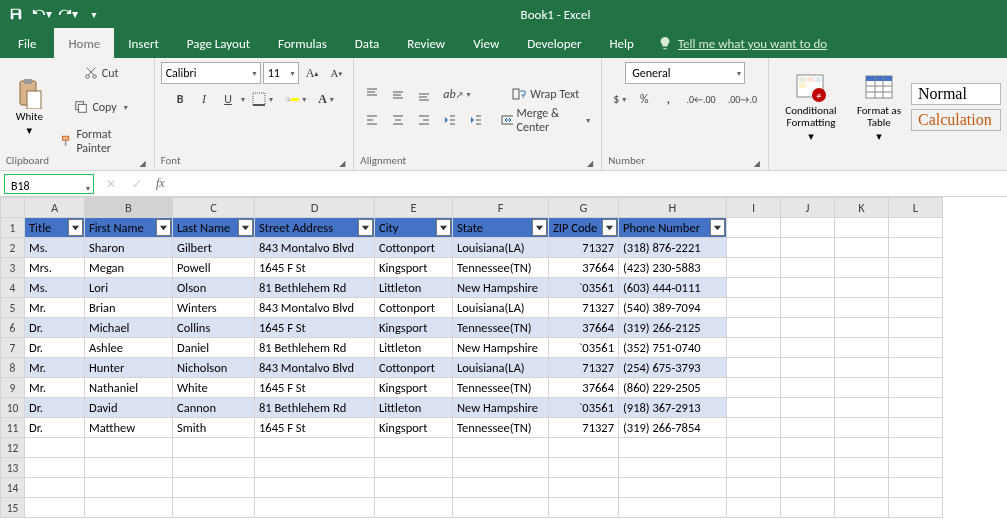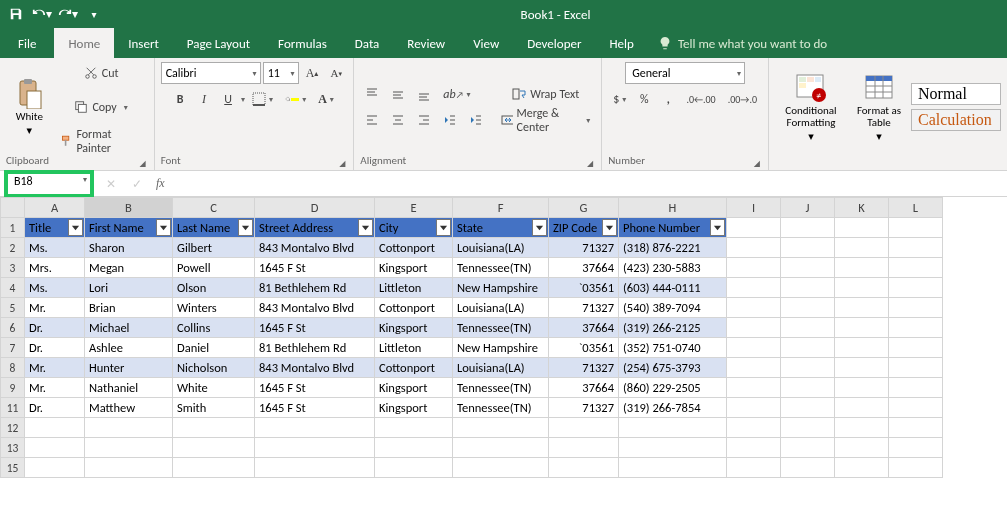--- a/index.html
+++ b/index.html
@@ -9,21 +9,21 @@
     .title-bar { background: #217346; height: 28px; display: flex; align-items: center; padding: 0 4px; color: #fff; }
     .qa-btn { width: 24px; height: 24px; display: inline-flex; align-items: center; justify-content: center; margin-right: 2px; cursor: pointer; }
     .qa-btn svg { fill: #fff; }
     .title-center { flex: 1; text-align: center; font-size: 13px; }
 
     
     .tabs { background: #217346; height: 30px; display: flex; align-items: stretch; color: #fff; }
     .tab { padding: 0 14px; display: flex; align-items: center; font-size: 13px; cursor: pointer; }
     .tab.file { background: #217346; padding: 0 18px; }
     .tab.active { background: #f3f2f1; color: #737373; }
-    .tell-me { display: flex; align-items: center; gap: 6px; padding: 0 10px; color: #d9ead3; font-size: 13px; }
+    .tell-me { display: flex; align-items: center; gap: 6px; padding: 0 10px; color: #d9ead3; font-size: 13px; text-decoration: underline; }
 
     
     .ribbon { background: #f3f2f1; border-bottom: 1px solid #d4d4d4; display: flex; }
     .group { border-right: 1px solid #d4d4d4; padding: 4px 6px 0 6px; display: flex; flex-direction: column; }
     .group-body { flex: 1; display: flex; align-items: center; gap: 2px; }
     .group-label { text-align: center; font-size: 11px; color: #666; padding: 2px 0 3px; border-top: 0; display: flex; justify-content: flex-start; align-items: center; gap: 4px; position: relative; }
     .dlg-launch { position: absolute; right: 2px; bottom: 2px; font-size: 8px; color: #666; cursor: pointer; }
 
     .col { display: flex; flex-direction: column; gap: 12px; }
     .row { display: flex; align-items: center; gap: 2px; }
@@ -41,21 +41,21 @@
     .num-fmt { width: 120px; height: 22px; border: 1px solid #ababab; background: #fff; padding: 0 16px 0 6px; font-size: 12px; position: relative; display: flex; align-items: center; }
 
     .style-cell { width: 90px; height: 22px; border: 1px solid #b7b7b7; background: #fff; display: flex; align-items: center; padding: 0 6px; font-size: 16px; font-family: Liberation Serif, serif; }
     .style-cell.calc { color: #c65911; background: #f2f2f2; }
     .style-cell.normal { font-weight: 400; }
 
     .underline-color { width: 100%; height: 3px; }
 
     
     .fbar { height: 26px; border-bottom: 1px solid #d4d4d4; display: flex; align-items: center; background: #fff; }
-    .name-box { width: 90px; height: 28px; border: 4px solid #22c55e; margin: 0 4px; padding: 0 16px 0 6px; font-size: 12px; position: relative; display: flex; align-items: flex-start; }
+    .name-box { width: 90px; height: 20px; border: 1px solid #22c55e; margin: 0 4px; padding: 0 16px 0 6px; font-size: 12px; position: relative; display: flex; align-items: flex-end; }
     .fx-btn { width: 26px; height: 20px; display: flex; align-items: center; justify-content: center; color: #777; cursor: pointer; }
     .fx-label { font-style: italic; font-family: "Segoe UI"; color: #666; padding: 0 6px; }
     .formula-input { flex: 1; height: 20px; border: none; font-size: 12px; padding: 0 4px; }
 
     
     .grid-wrap { position: relative; overflow: auto; }
     table.sheet { border-collapse: collapse; table-layout: fixed; }
     table.sheet th, table.sheet td { border: 1px solid #d4d4d4; font-size: 12.5px; height: 20px; padding: 0 4px; white-space: nowrap; overflow: hidden; }
     table.sheet thead th { background: #e6e6e6; color: #444; font-weight: 400; text-align: center; position: relative; }
     table.sheet thead th.active-col { background: #d2d2d2; }
@@ -565,20 +565,35 @@
           <td class="band-odd">Kingsport</td>
           <td class="band-odd">Tennessee(TN)</td>
           <td class="band-odd num-col">37664</td>
           <td class="band-odd">(860) 229-2505</td>
           <td></td>
           <td></td>
           <td></td>
           <td></td>
         </tr>
         <tr>
+          <th>10</th>
+          <td class="band-even">Dr.</td>
+          <td class="band-even">David</td>
+          <td class="band-even">Cannon</td>
+          <td class="band-even">81 Bethlehem Rd</td>
+          <td class="band-even">Littleton</td>
+          <td class="band-even">New Hampshire</td>
+          <td class="band-even num-col">`03561</td>
+          <td class="band-even">(918) 367-2913</td>
+          <td></td>
+          <td></td>
+          <td></td>
+          <td></td>
+        </tr>
+        <tr>
           <th>11</th>
           <td class="band-odd">Dr.</td>
           <td class="band-odd">Matthew</td>
           <td class="band-odd">Smith</td>
           <td class="band-odd">1645 F St</td>
           <td class="band-odd">Kingsport</td>
           <td class="band-odd">Tennessee(TN)</td>
           <td class="band-odd num-col">71327</td>
           <td class="band-odd">(319) 266-7854</td>
           <td></td>
@@ -610,20 +625,35 @@
           <td></td>
           <td></td>
           <td></td>
           <td></td>
           <td></td>
           <td></td>
           <td></td>
           <td></td>
         </tr>
         <tr>
+          <th>14</th>
+          <td></td>
+          <td></td>
+          <td></td>
+          <td></td>
+          <td></td>
+          <td></td>
+          <td></td>
+          <td></td>
+          <td></td>
+          <td></td>
+          <td></td>
+          <td></td>
+        </tr>
+        <tr>
           <th>15</th>
           <td></td>
           <td></td>
           <td></td>
           <td></td>
           <td></td>
           <td></td>
           <td></td>
           <td></td>
           <td></td>

